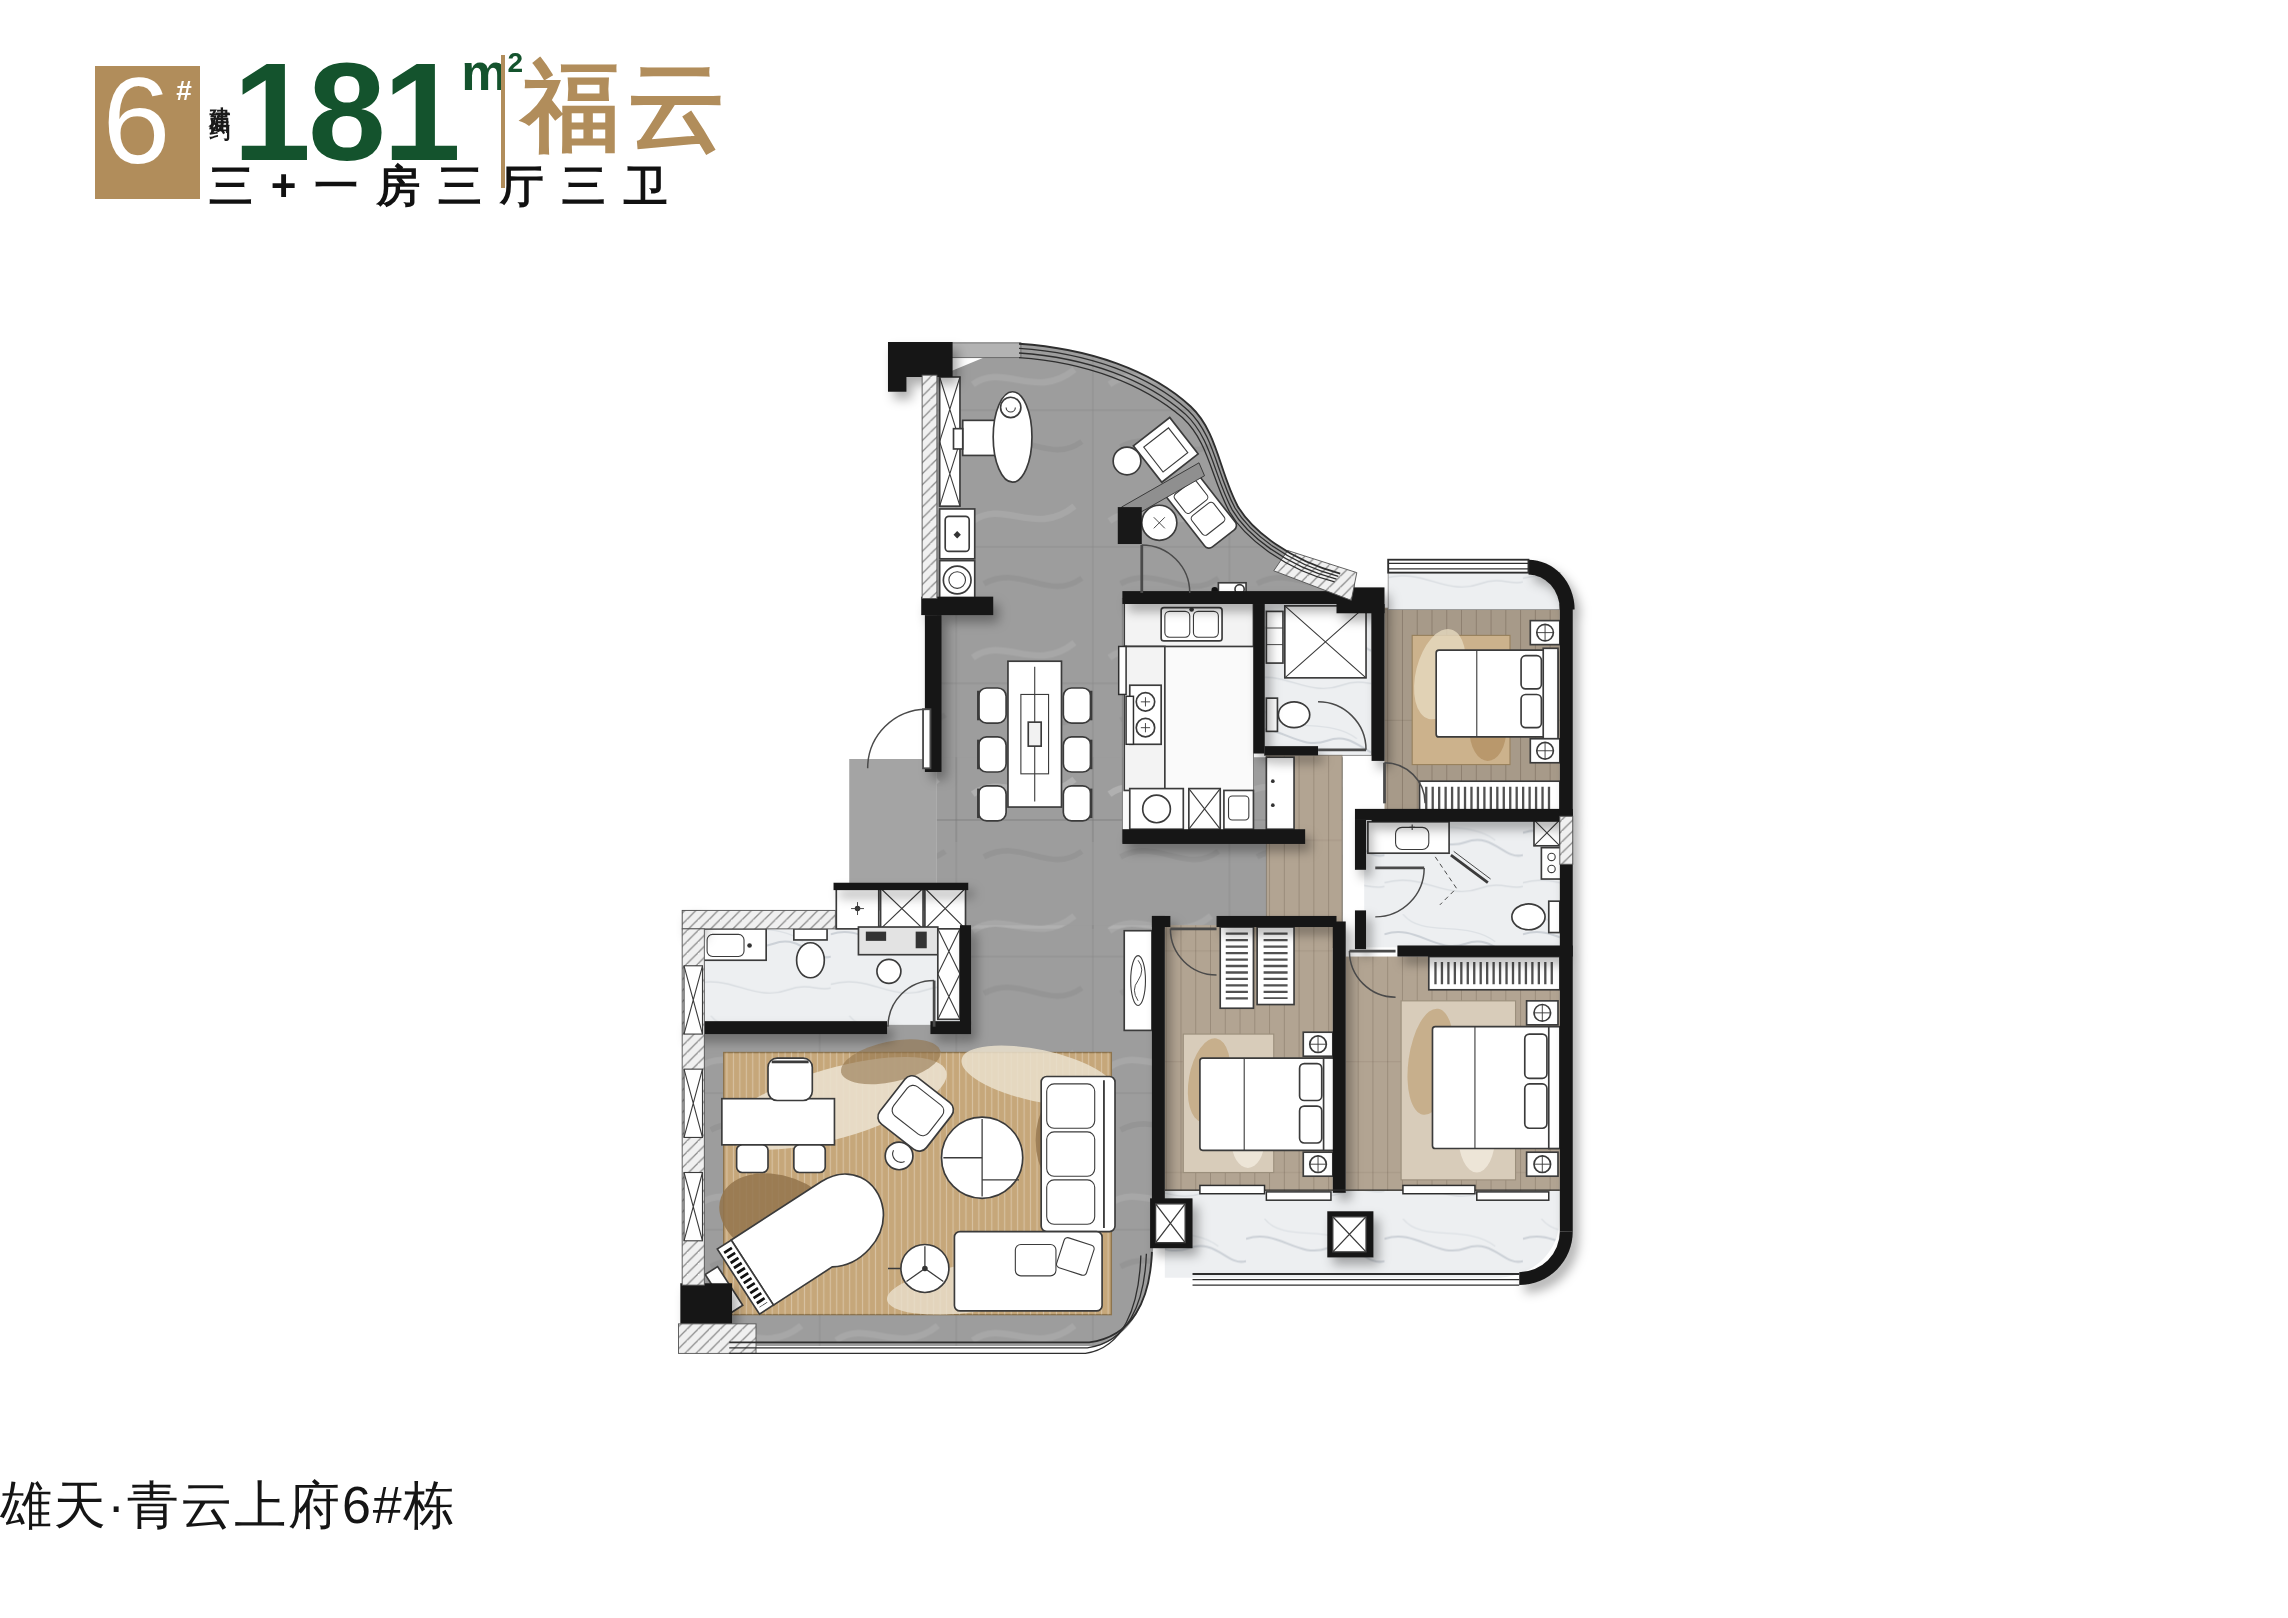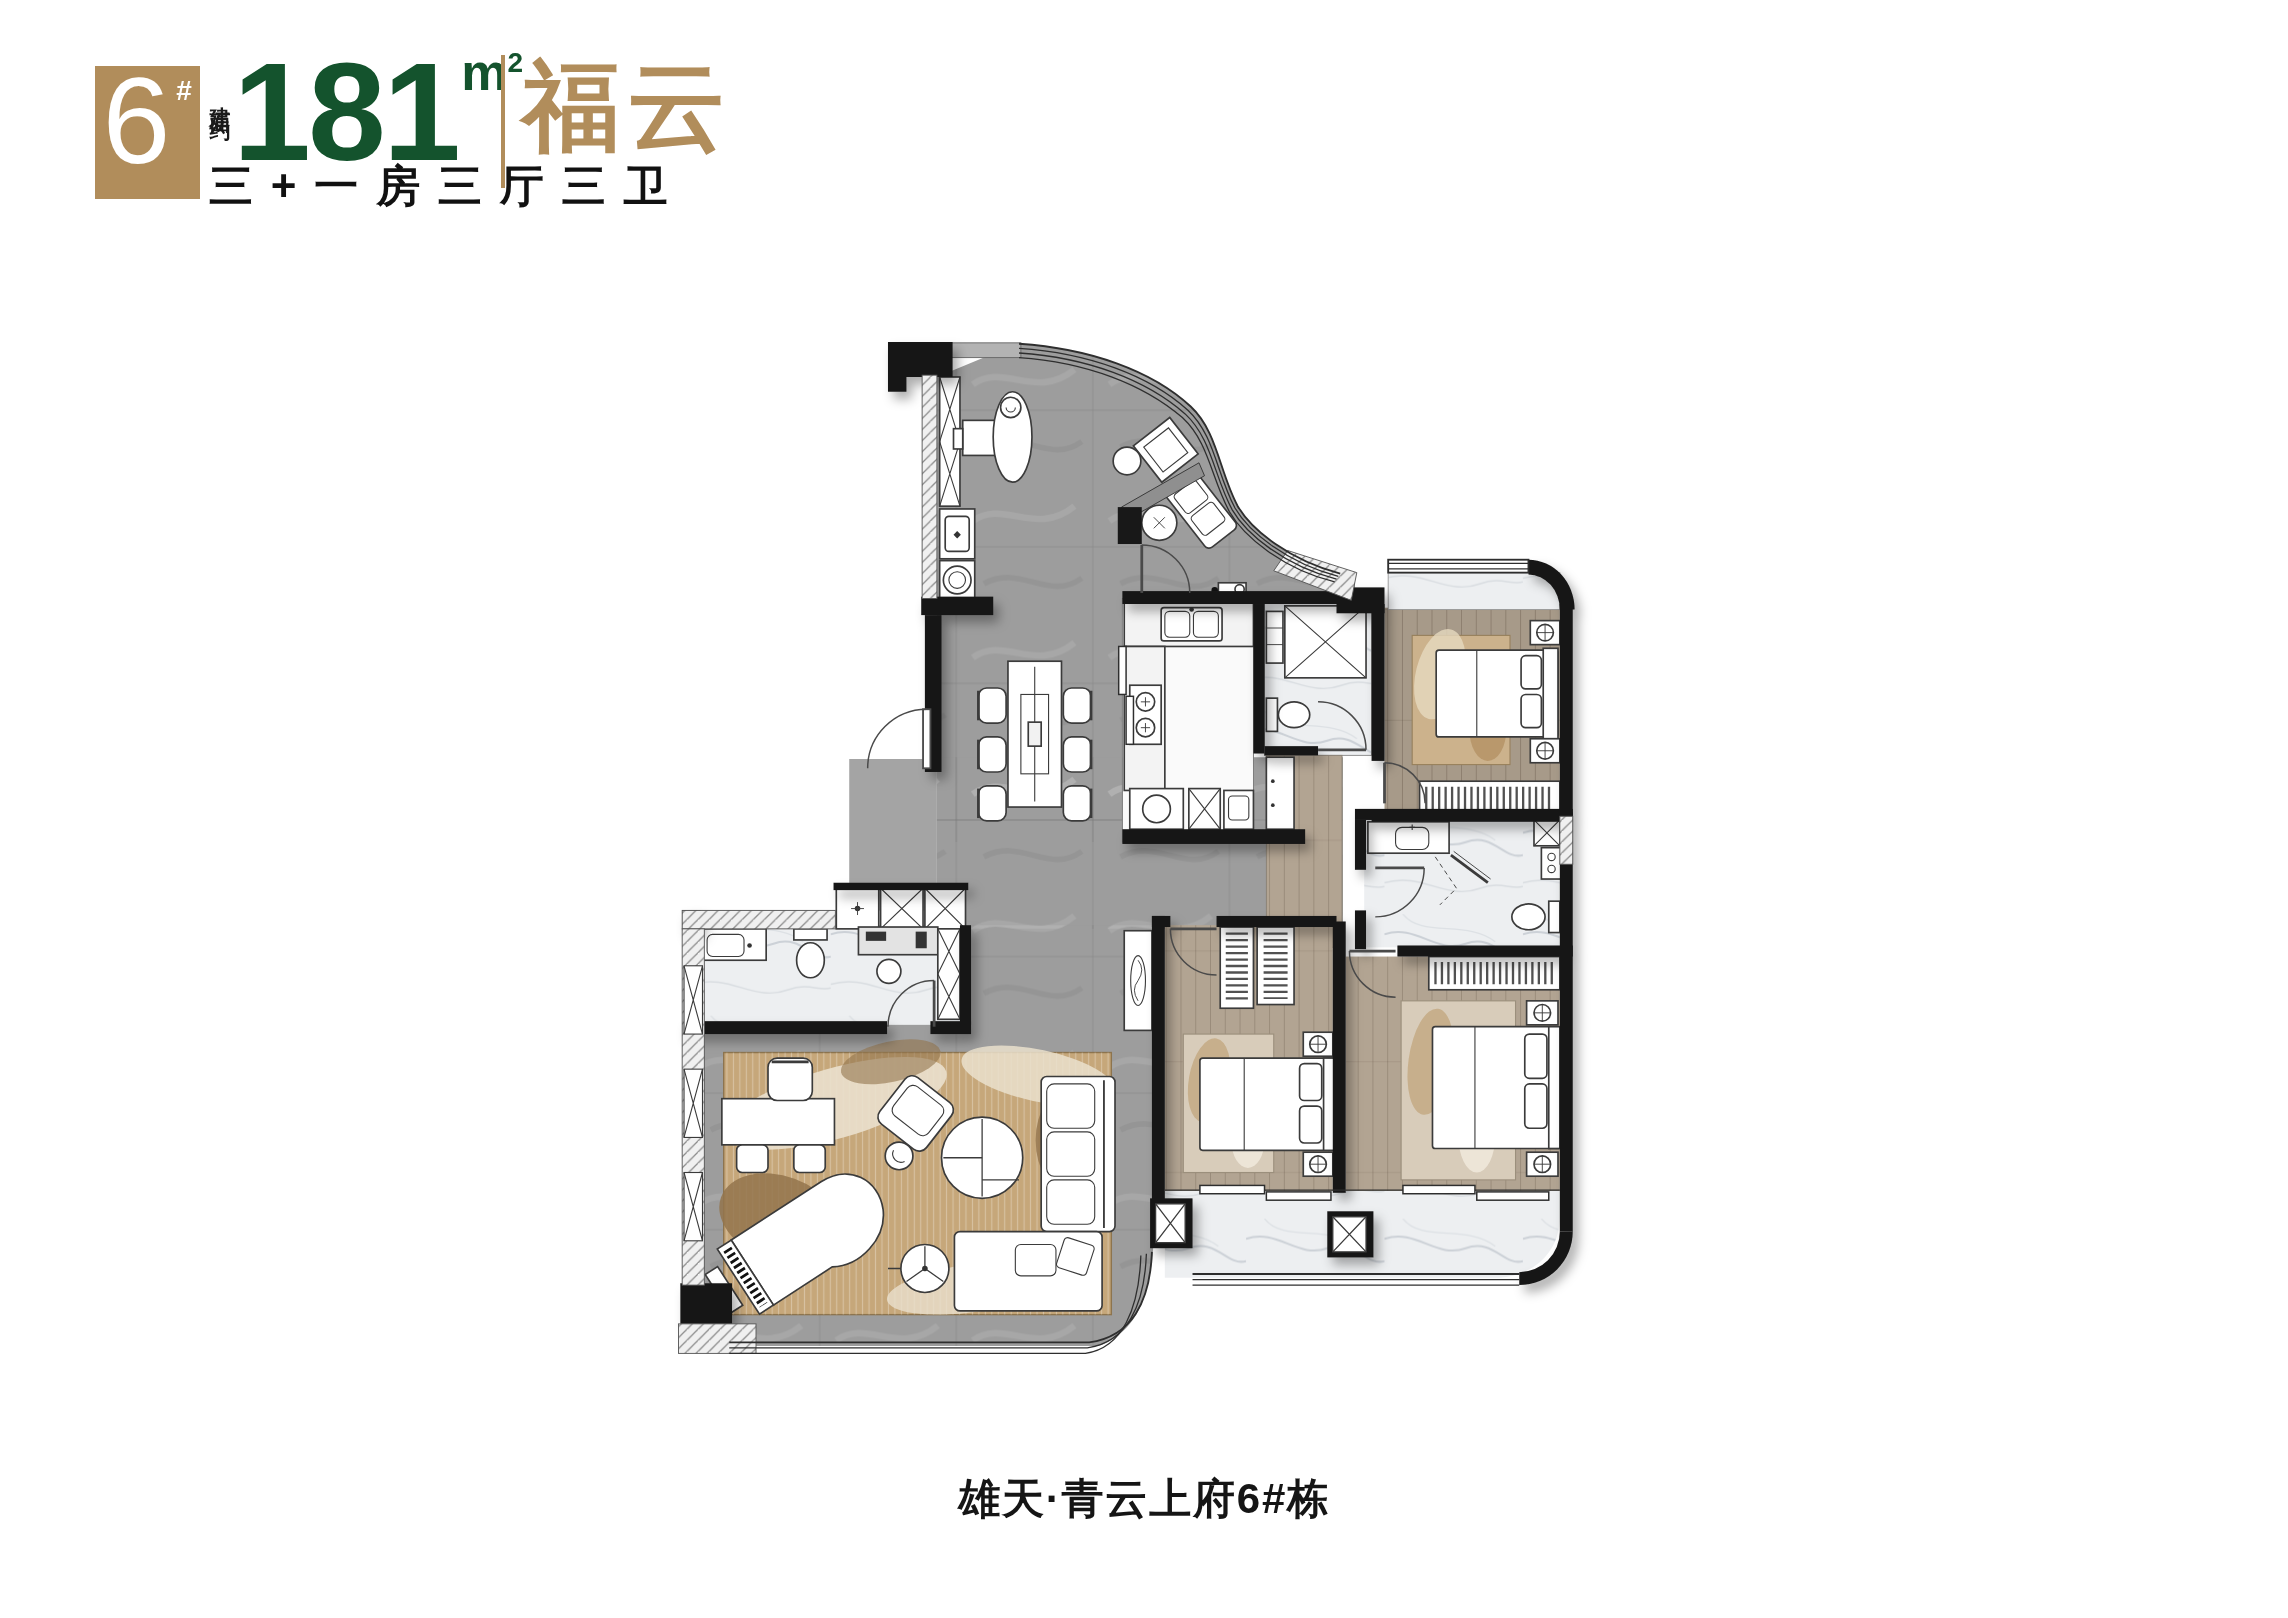--- a/index.html
+++ b/index.html
@@ -13,22 +13,22 @@
               font-size:21px;letter-spacing:6.5px;color:#1a1a1a;font-weight:700;}
   .area{position:absolute;left:233px;top:42px;display:flex;align-items:flex-start;color:#14532d;}
   .area-num{font-size:140px;font-weight:700;line-height:140px;letter-spacing:-2.8px;}
   .area-unit{font-size:52px;font-weight:700;margin-left:3px;}
   .area-unit sup{font-size:28px;}
   .hdr-divider{position:absolute;left:501px;top:55px;width:3.7px;height:133px;background:#b18d5b;}
   .brand{position:absolute;left:522px;top:37px;font-size:98px;line-height:114px;font-weight:800;
          color:#b18d5b;letter-spacing:7.4px;margin-top:12px;}
   .tagline{position:absolute;left:209px;top:157px;font-size:44px;font-weight:700;color:#111111;letter-spacing:2.8px;}
   
-  .footer-title{position:absolute;left:0;right:0;top:1471px;text-align:center;font-size:42px;
-                font-weight:700;color:#151515;letter-spacing:1.8px;}
+  .footer-title{position:absolute;left:0;right:0;top:1471px;text-align:left;font-size:52px;
+                font-weight:400;color:#151515;letter-spacing:1.8px;}
   
   .plan-wrap{position:absolute;left:646px;top:305px;width:1034px;height:1089px;}
   svg{display:block;}
 </style>
 </head>
 <body>
 
 <div class="page">
 
   <div class="badge">

